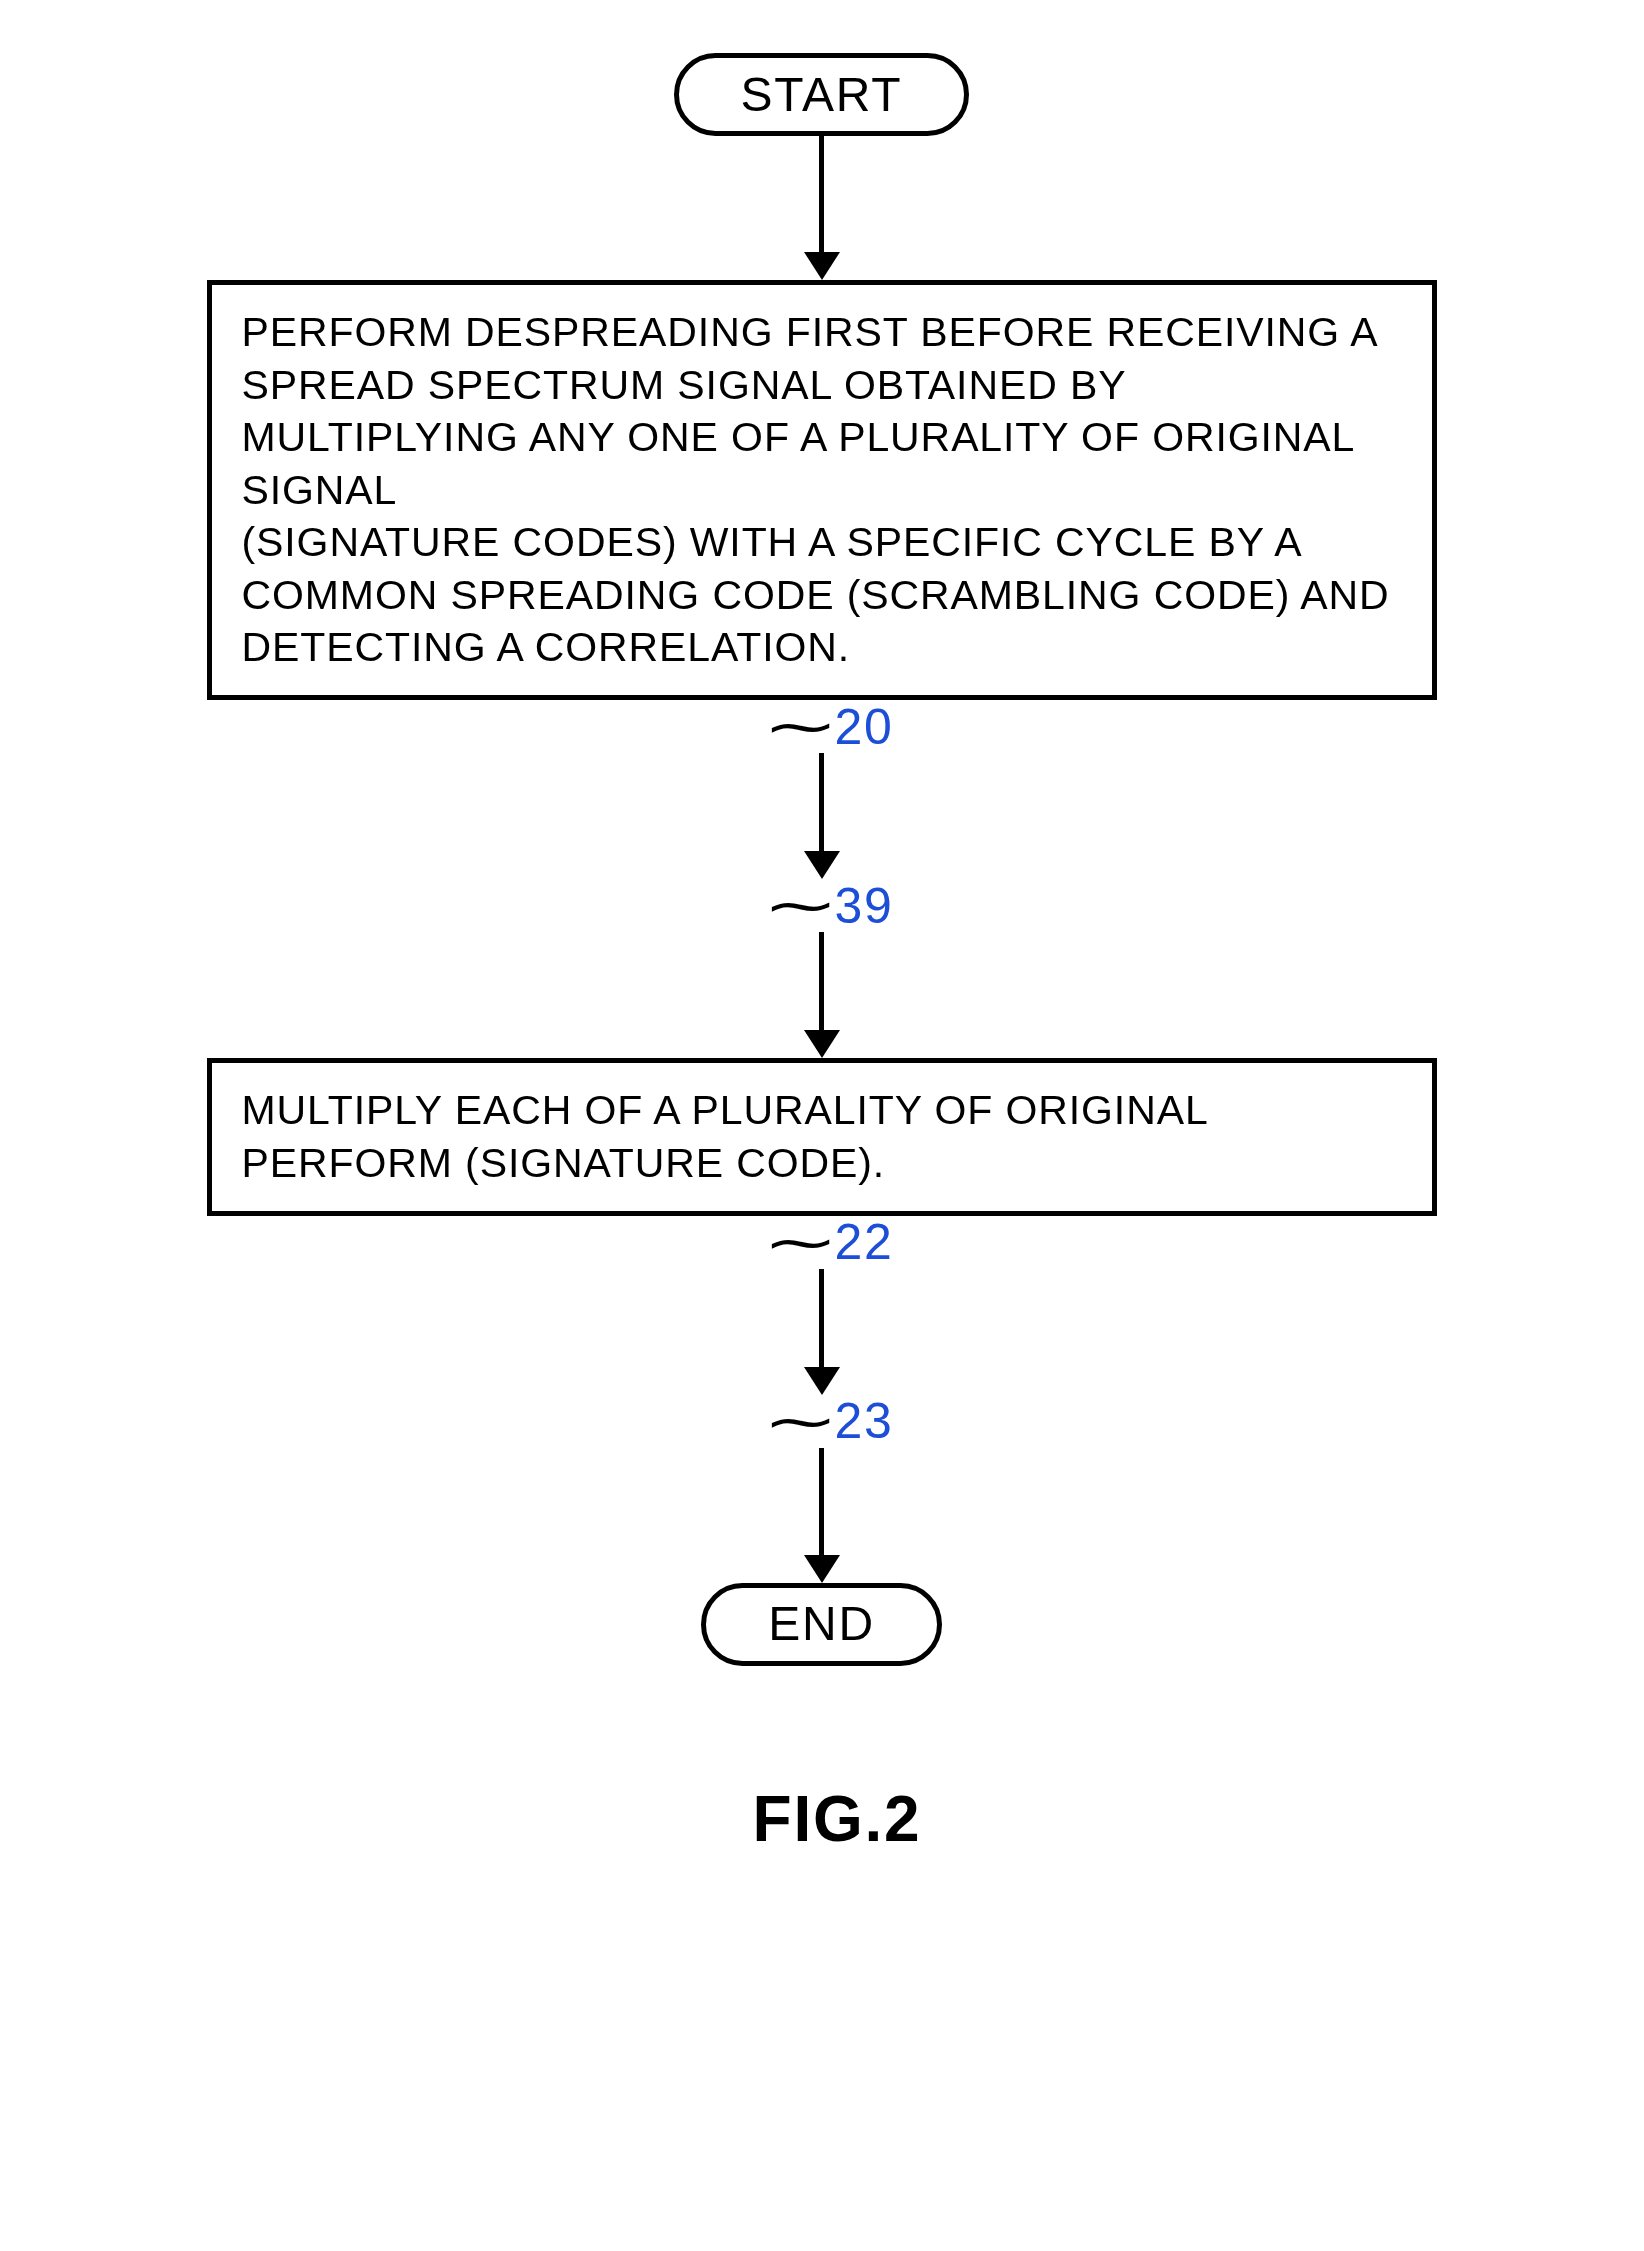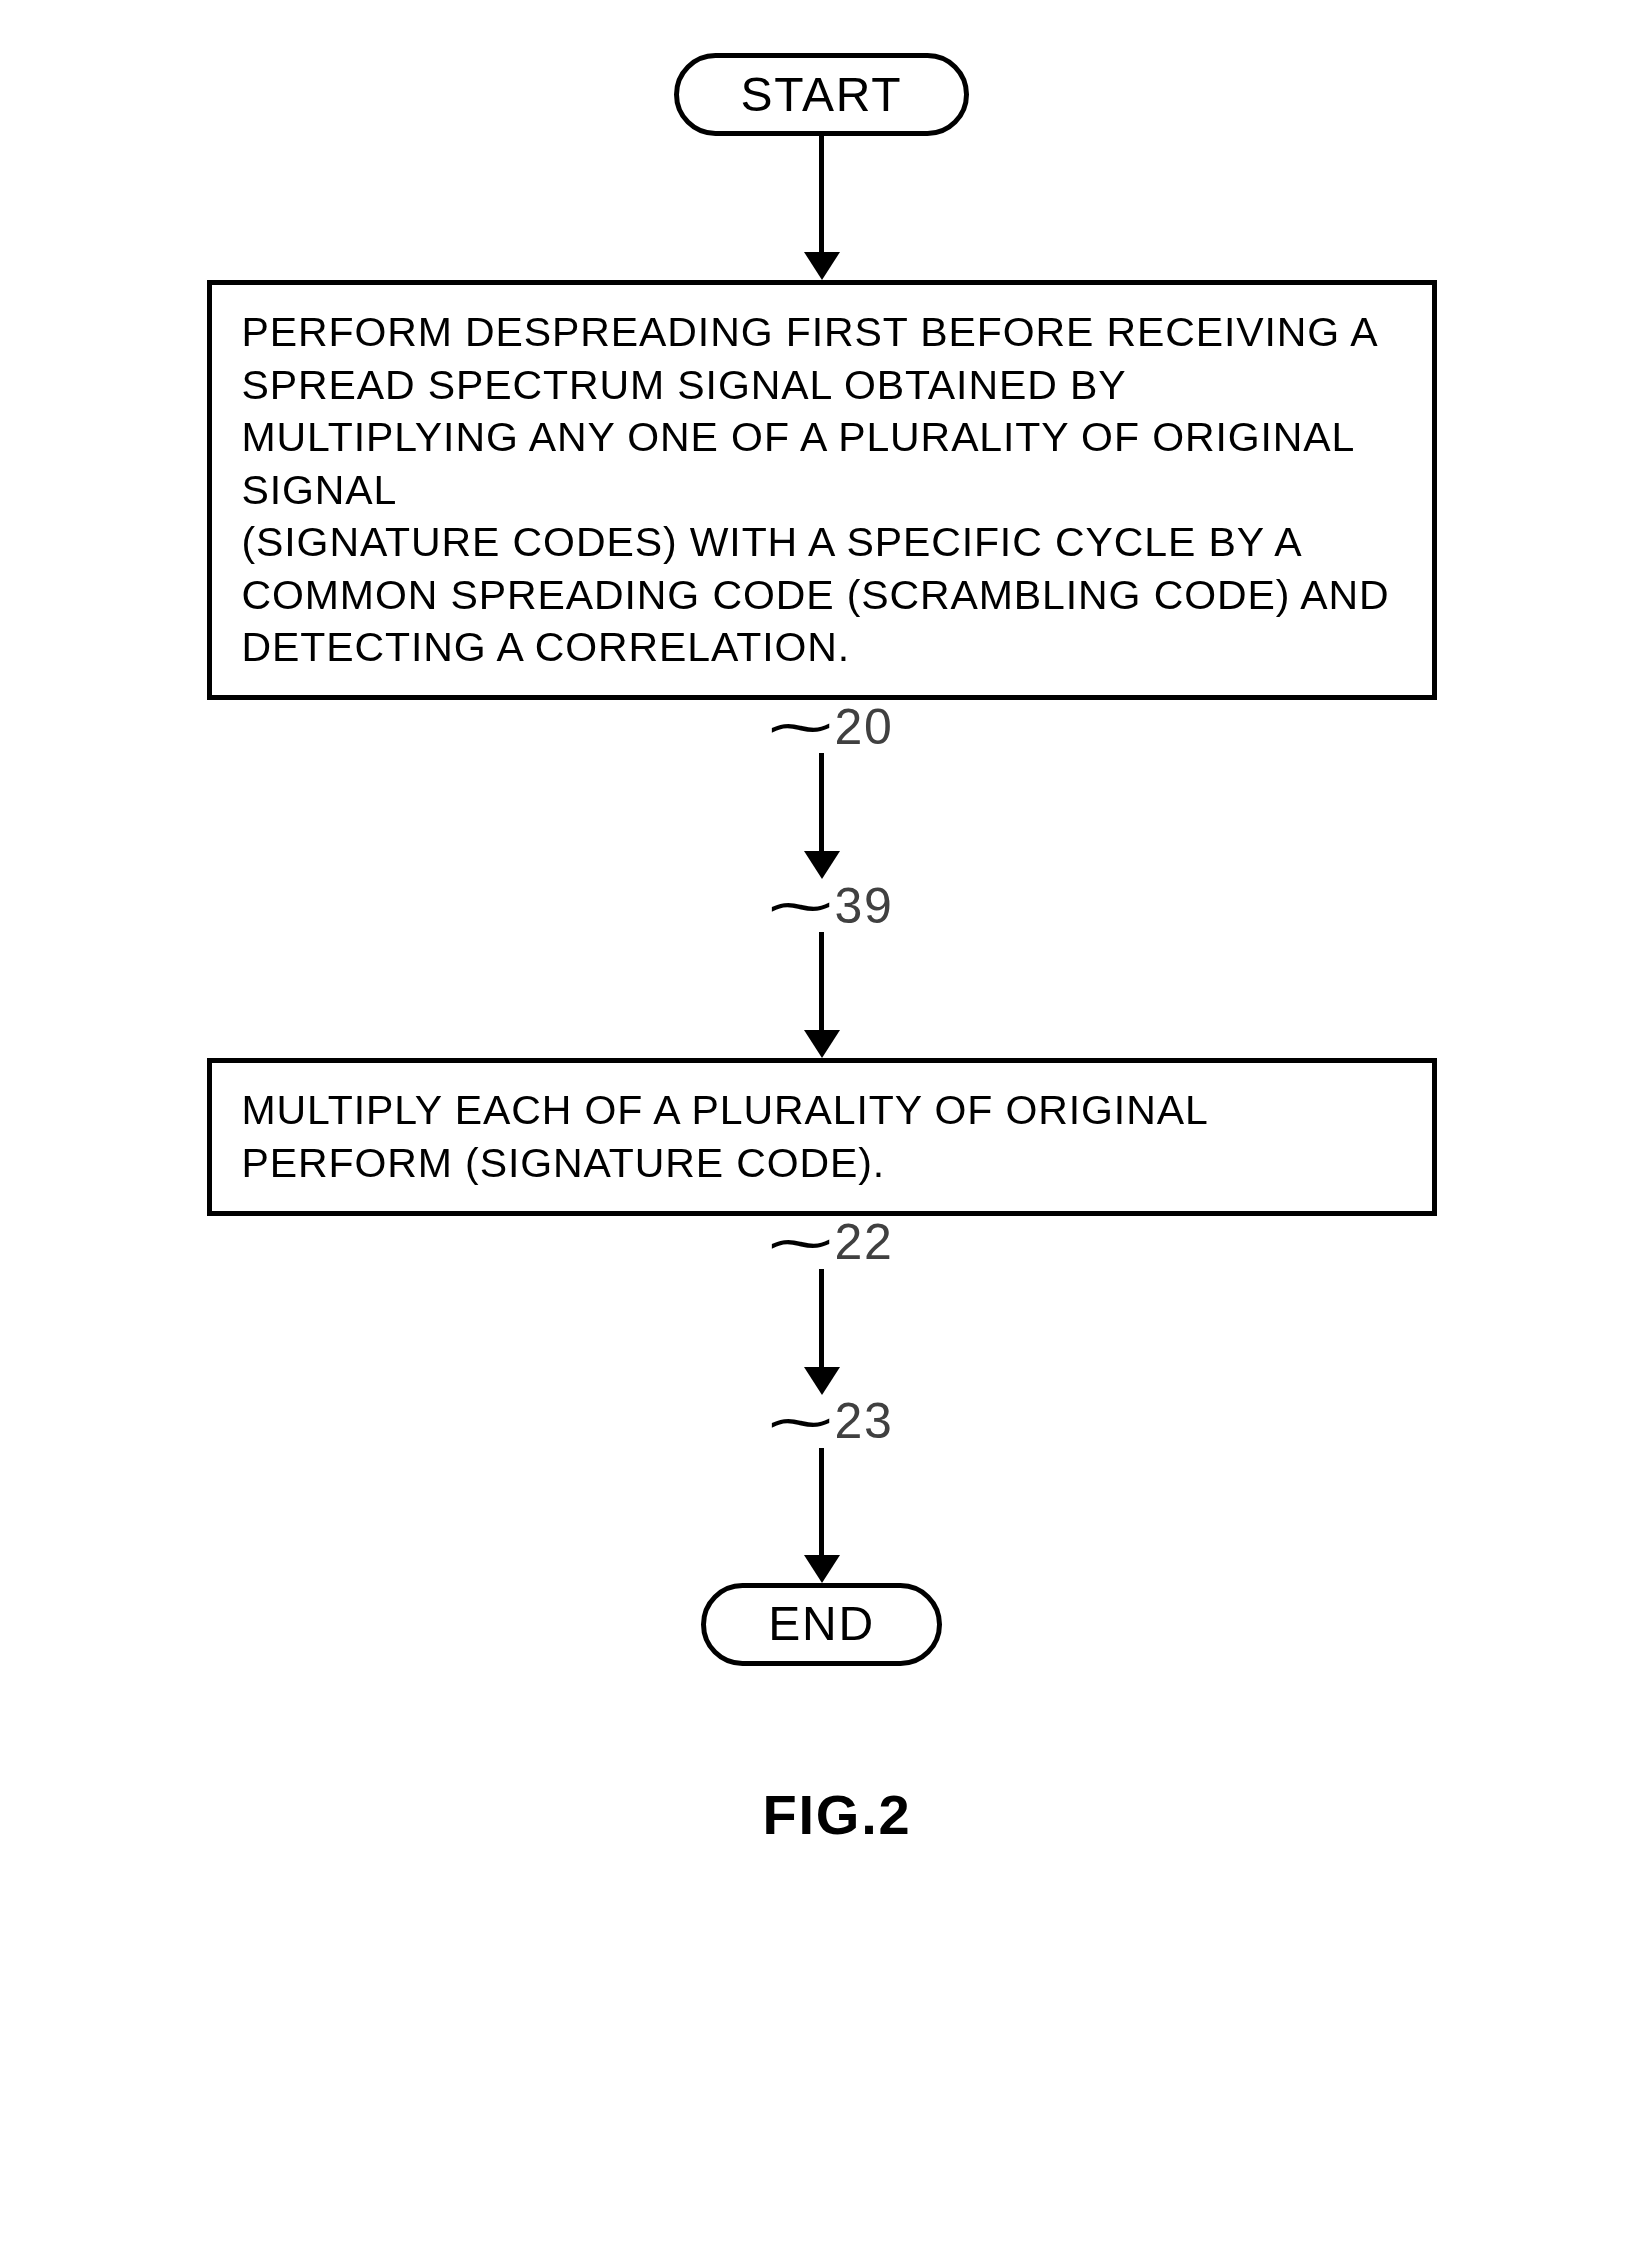--- a/index.html
+++ b/index.html
@@ -79,25 +79,25 @@
     font-size: 53px;
     line-height: 1;
     color: #000;
     transform: scaleX(1.2);
     margin-right: 7.1px;
     font-family: "DejaVu Sans", Arial, sans-serif;
   }
   .label-num {
     font-size: 50px;
     line-height: 1;
-    color: #404040;
+    color: #1d4ed8;
     letter-spacing: 1.8px;
   }
   .fig-caption {
-    font-size: 56px;
+    font-size: 64px;
     font-weight: bold;
     letter-spacing: 1.8px;
     margin-top: 116px;
     margin-left: 31px;
   }
 </style>
 </head>
 <body>
 
 <div class="page">

